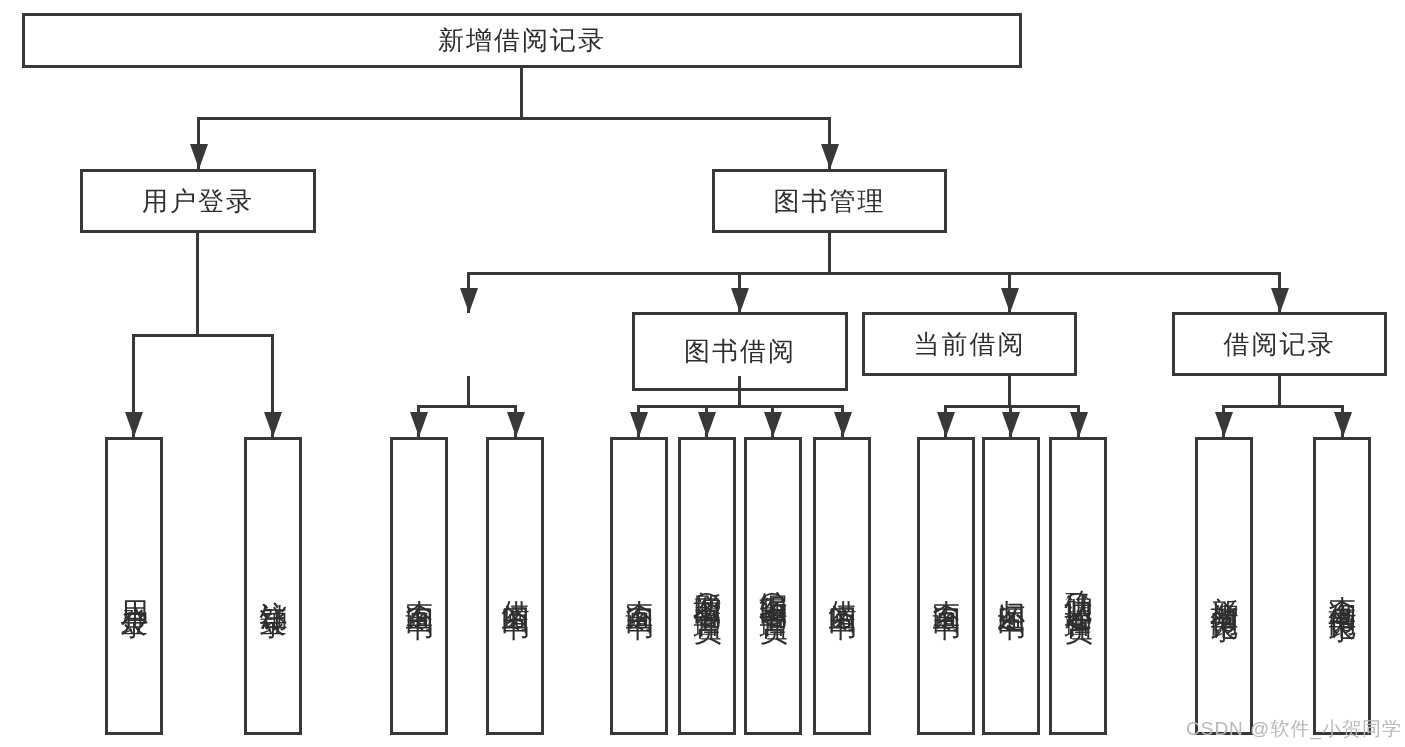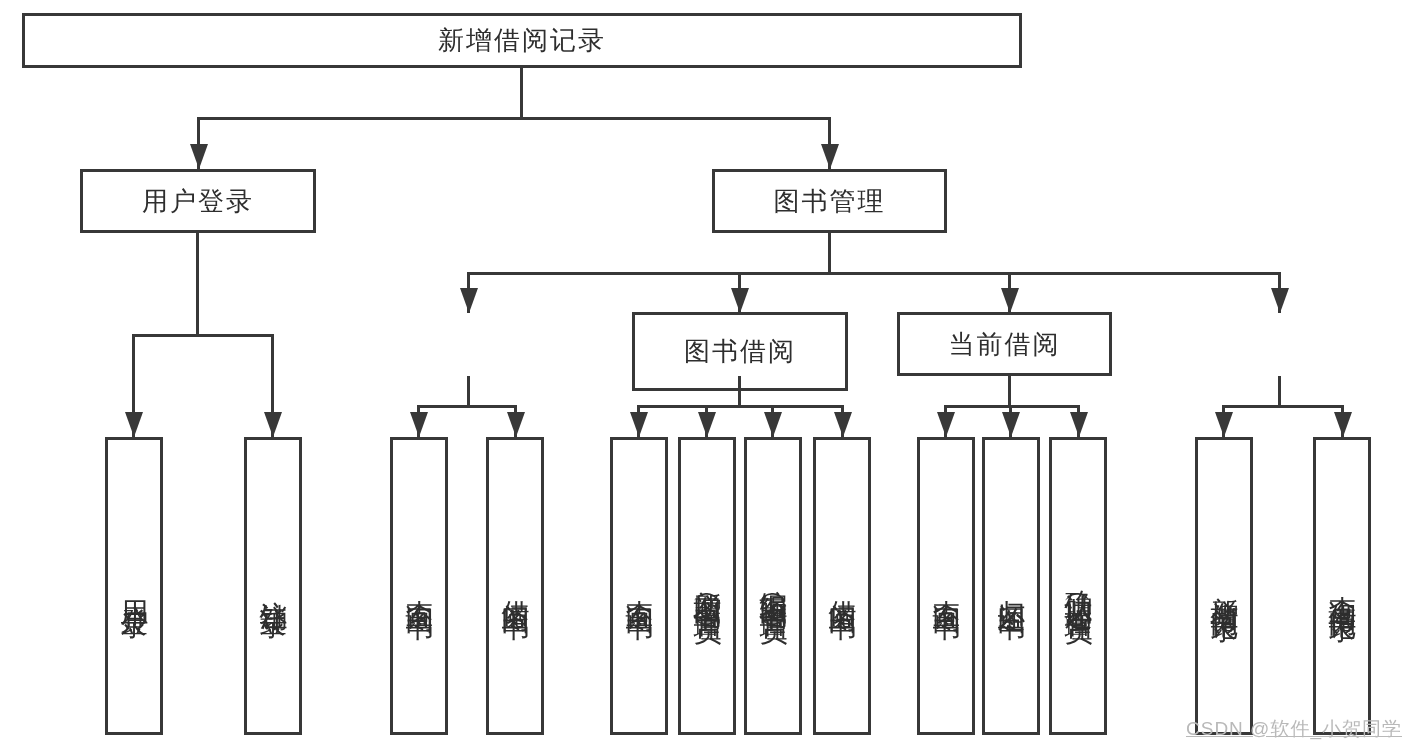--- a/index.html
+++ b/index.html
@@ -43,21 +43,20 @@
     border-top:25px solid #383838;
   }
 
   .watermark{
     position:absolute;
     left:1186px;
     top:716px;
     font-size:19px;
     letter-spacing:1px;
     color:#b9b9b9;
-    text-decoration:underline;
   }
 </style>
 </head>
 <body>
 
 <div id="stage">
 
   <div class="box" style="left:22px;top:13px;width:1000px;height:55px;">
     <span>新增借阅记录</span>
   </div>
@@ -68,24 +67,27 @@
 
   <div class="box" style="left:712px;top:169px;width:235px;height:64px;">
     <span>图书管理</span>
   </div>
 
 
   <div class="box" style="left:632px;top:312px;width:216px;height:79px;">
     <span>图书借阅</span>
   </div>
 
-  <div class="box" style="left:897px;top:312px;width:215px;height:64px;">
+  <div class="box" style="left:862px;top:312px;width:215px;height:64px;">
     <span>当前借阅</span>
   </div>
 
+  <div class="box" style="left:1172px;top:312px;width:215px;height:64px;">
+    <span>借阅记录</span>
+  </div>
 
   <div class="box v" style="left:105px;top:437px;width:58px;height:298px;">
     <span>用户登录</span>
   </div>
   <div class="box v" style="left:244px;top:437px;width:58px;height:298px;">
     <span>注销登录</span>
   </div>
 
   <div class="box v" style="left:390px;top:437px;width:58px;height:298px;">
     <span>查询图书</span>

